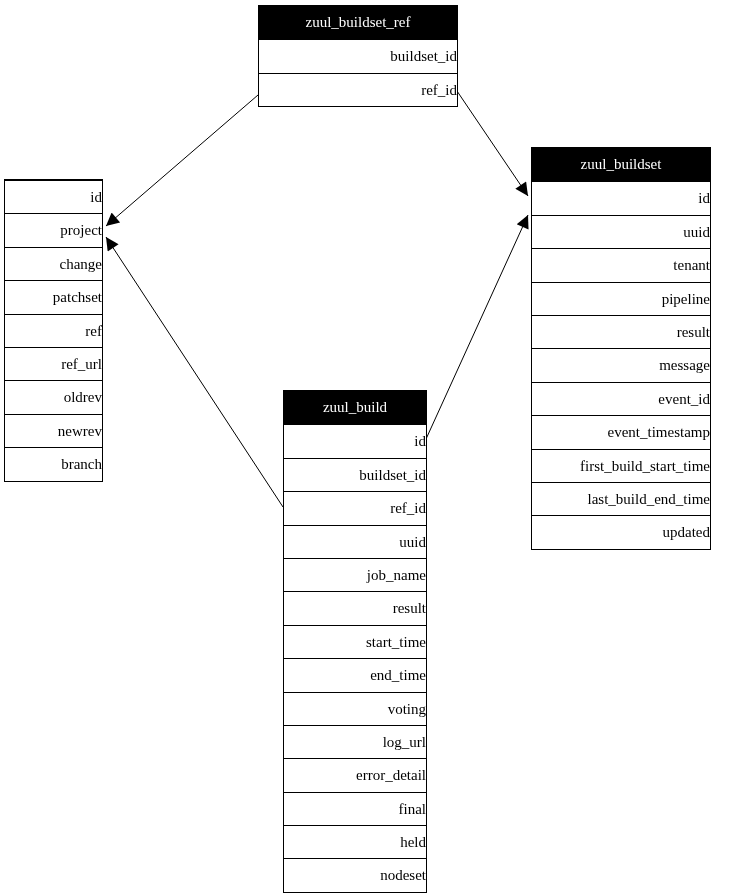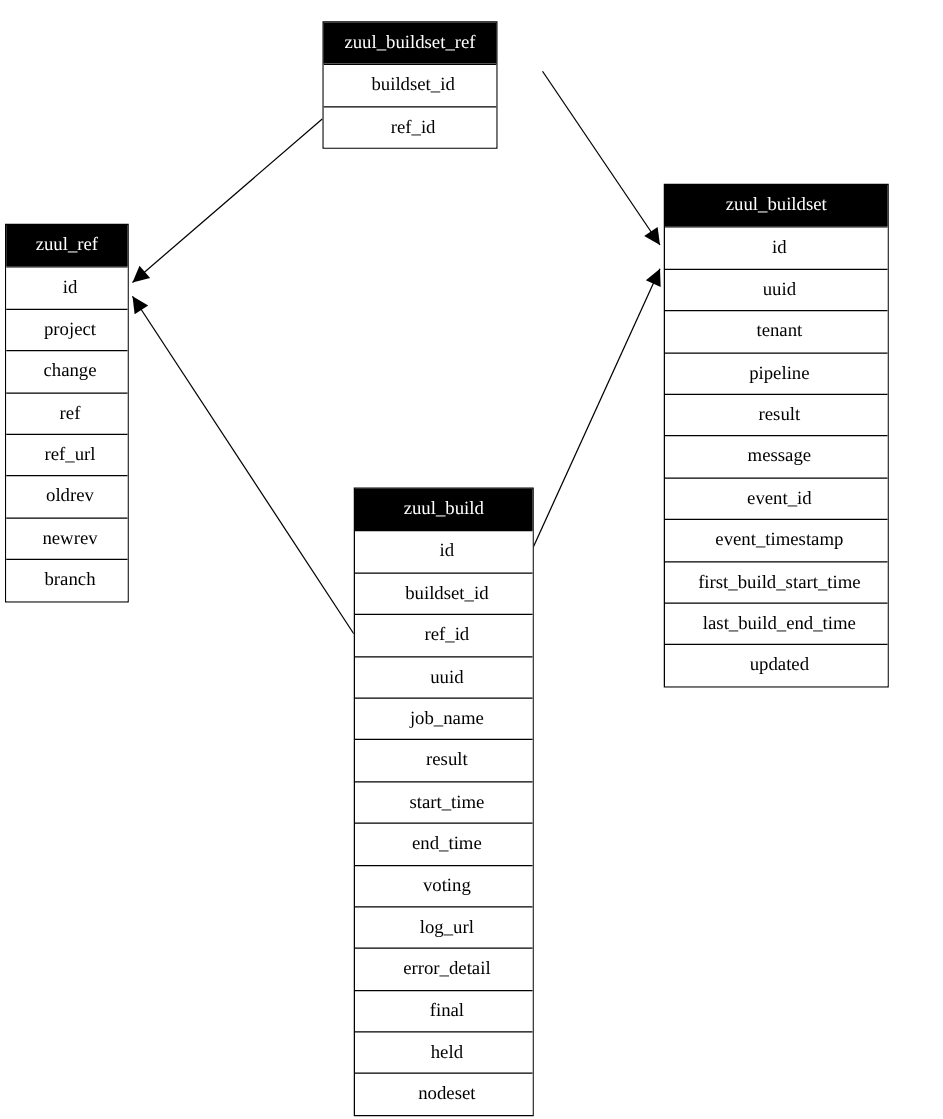--- a/index.html
+++ b/index.html
@@ -40,51 +40,51 @@
     text-align: center;
     white-space: nowrap;
     overflow: hidden;
   }
   .row {
     box-sizing: border-box;
     height: 33.4px;
     line-height: 32px;
     border-top: 1px solid #000000;
     padding-left: 5px;
-    text-align: center;
+    text-align: right;
     white-space: nowrap;
     overflow: hidden;
     background: #ffffff;
   }
 </style>
 </head>
 <body>
 
 <div class="canvas">
   <svg class="edges" viewBox="0 0 754 895" xmlns="http://www.w3.org/2000/svg">
     <defs>
       <marker id="arrowhead" viewBox="0 0 10 10" refX="10" refY="5" markerUnits="userSpaceOnUse" markerWidth="17" markerHeight="13" orient="auto">
         <path d="M0,0 L10,5 L0,10 Z" fill="#000000"></path>
       </marker>
     </defs>
   <line x1="258" y1="95" x2="106" y2="226" stroke="#000000" stroke-width="1" marker-end="url(#arrowhead)"></line>
       <line x1="434" y1="57" x2="528" y2="196" stroke="#000000" stroke-width="1" marker-end="url(#arrowhead)"></line>
       <line x1="283" y1="507" x2="106" y2="237" stroke="#000000" stroke-width="1" marker-end="url(#arrowhead)"></line>
       <line x1="411" y1="472" x2="528" y2="215" stroke="#000000" stroke-width="1" marker-end="url(#arrowhead)"></line>
     </svg>
-<div class="table" style="left: 258px; top: 17px; width: 140px;">
+<div class="table" style="left: 258px; top: 5px; width: 200px;">
       <div class="hdr">zuul_buildset_ref</div>
       <div class="row">buildset_id</div>
       <div class="row">ref_id</div>
     </div>
     <div class="table" style="left: 4px; top: 179px; width: 99px;">
-      <div class="hdr">zuul_ref</div>
       <div class="row">id</div>
       <div class="row">project</div>
       <div class="row">change</div>
+      <div class="row">patchset</div>
       <div class="row">ref</div>
       <div class="row">ref_url</div>
       <div class="row">oldrev</div>
       <div class="row">newrev</div>
       <div class="row">branch</div>
     </div>
     <div class="table" style="left: 531px; top: 147px; width: 180px;">
       <div class="hdr">zuul_buildset</div>
       <div class="row">id</div>
       <div class="row">uuid</div>

